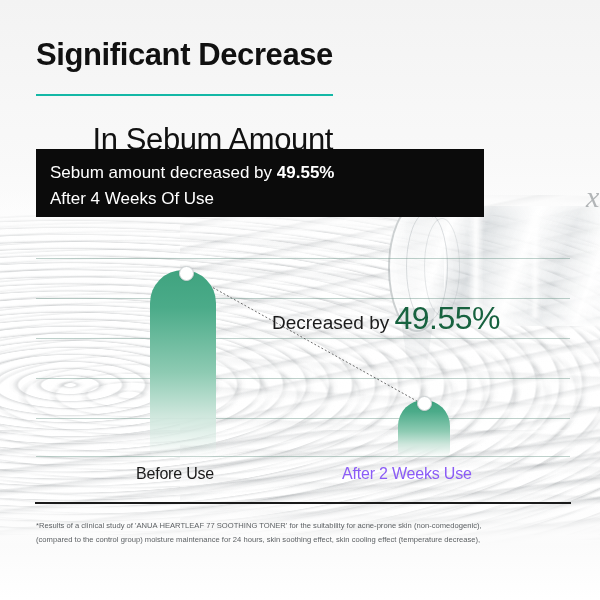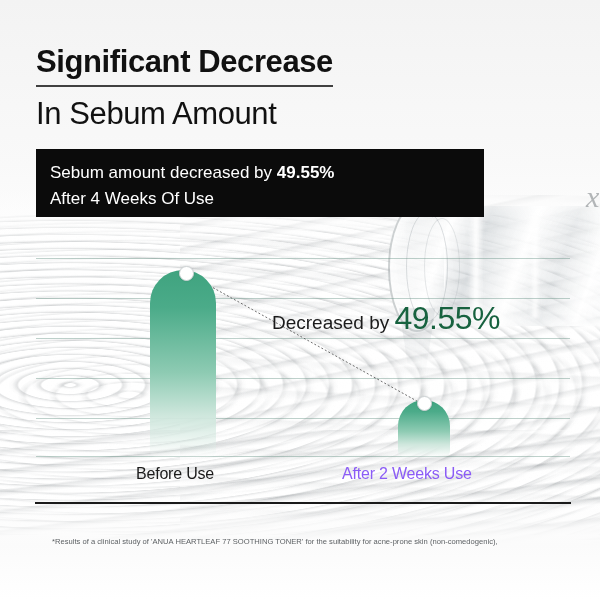--- a/index.html
+++ b/index.html
@@ -128,23 +128,23 @@
     font-style:italic;line-height:1;
   }
 
   
   .heading{
     position:absolute;left:36px;top:34px;
     color:#111;font-size:31px;font-weight:700;letter-spacing:-.4px;
     line-height:1.34;
   }
   .heading .l1{
-    display:inline-block;border-bottom:2px solid #404040;padding-bottom:2px;margin-top:7px;
-  }
-  .heading .l2{display:block;margin-top:6px;font-weight:400;}
+    display:inline-block;border-bottom:2px solid #14b8a6;padding-bottom:18px;
+  }
+  .heading .l2{display:block;margin-top:23px;font-weight:400;text-align:right;}
 
   
   .banner{
     position:absolute;left:36px;top:149px;width:448px;height:68px;
     background:#0b0b0b;color:#fff;
     padding:11px 0 0 14px;box-sizing:border-box;
   }
   .banner .bl{font-size:17px;line-height:1.52;font-weight:400;}
   .banner .bl b{font-weight:700;}
 
@@ -195,21 +195,21 @@
 
   
   .divider{
     position:absolute;left:35px;top:502px;width:536px;height:2px;background:#1a1a1a;
   }
   .footnote{
     position:absolute;left:36px;top:519px;width:532px;
     font-size:7.6px;line-height:1.78;color:#5d6164;
     letter-spacing:.01px;
   }
-  .footnote p{margin:16px;}
+  .footnote p{margin:0;}
 </style>
 </head>
 <body>
 
 <div class="canvas">
 
   <div class="bg-base"></div>
   <div class="ripples"></div>
   <div class="ripples-lower"></div>
   <div class="bg-fade-top"></div>
@@ -259,15 +259,16 @@
   <div class="callout">
     <span class="pre">Decreased by </span><span class="big">49.55%</span>
   </div>
 
   <div class="xlabel x1">Before Use</div>
   <div class="xlabel x2">After 2 Weeks Use</div>
 
   <div class="divider"></div>
   <div class="footnote">
     <p>*Results of a clinical study of 'ANUA HEARTLEAF 77 SOOTHING TONER' for the suitability for acne-prone skin (non-comedogenic),</p>
+    <p>(compared to the control group) moisture maintenance for 24 hours, skin soothing effect, skin cooling effect (temperature decrease),</p>
   </div>
 
 </div>
 
 </body></html>

